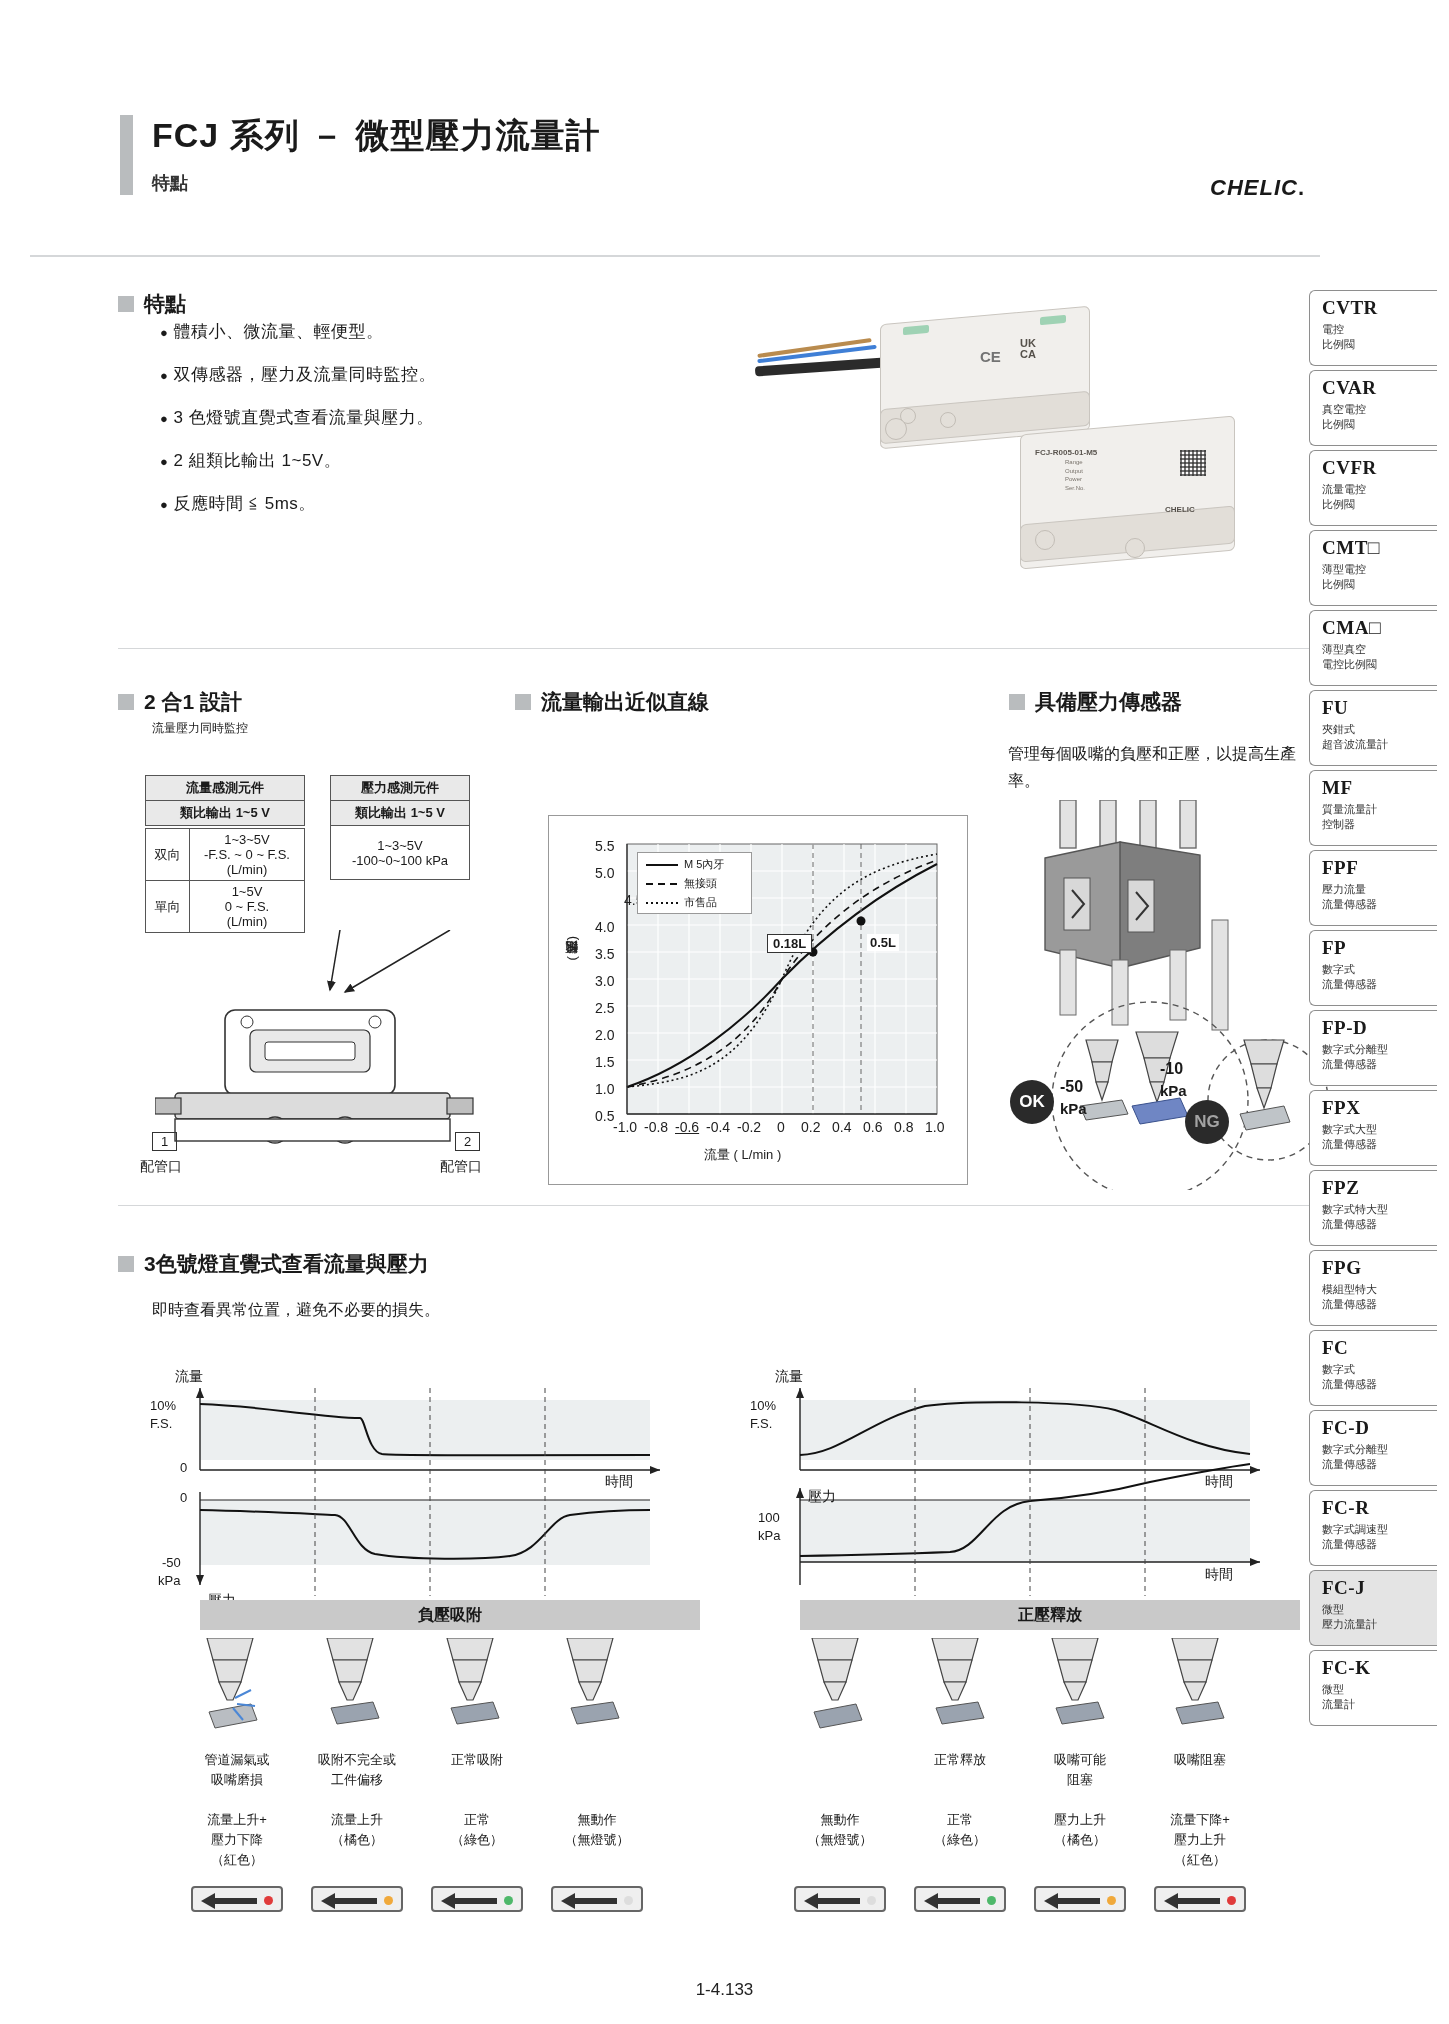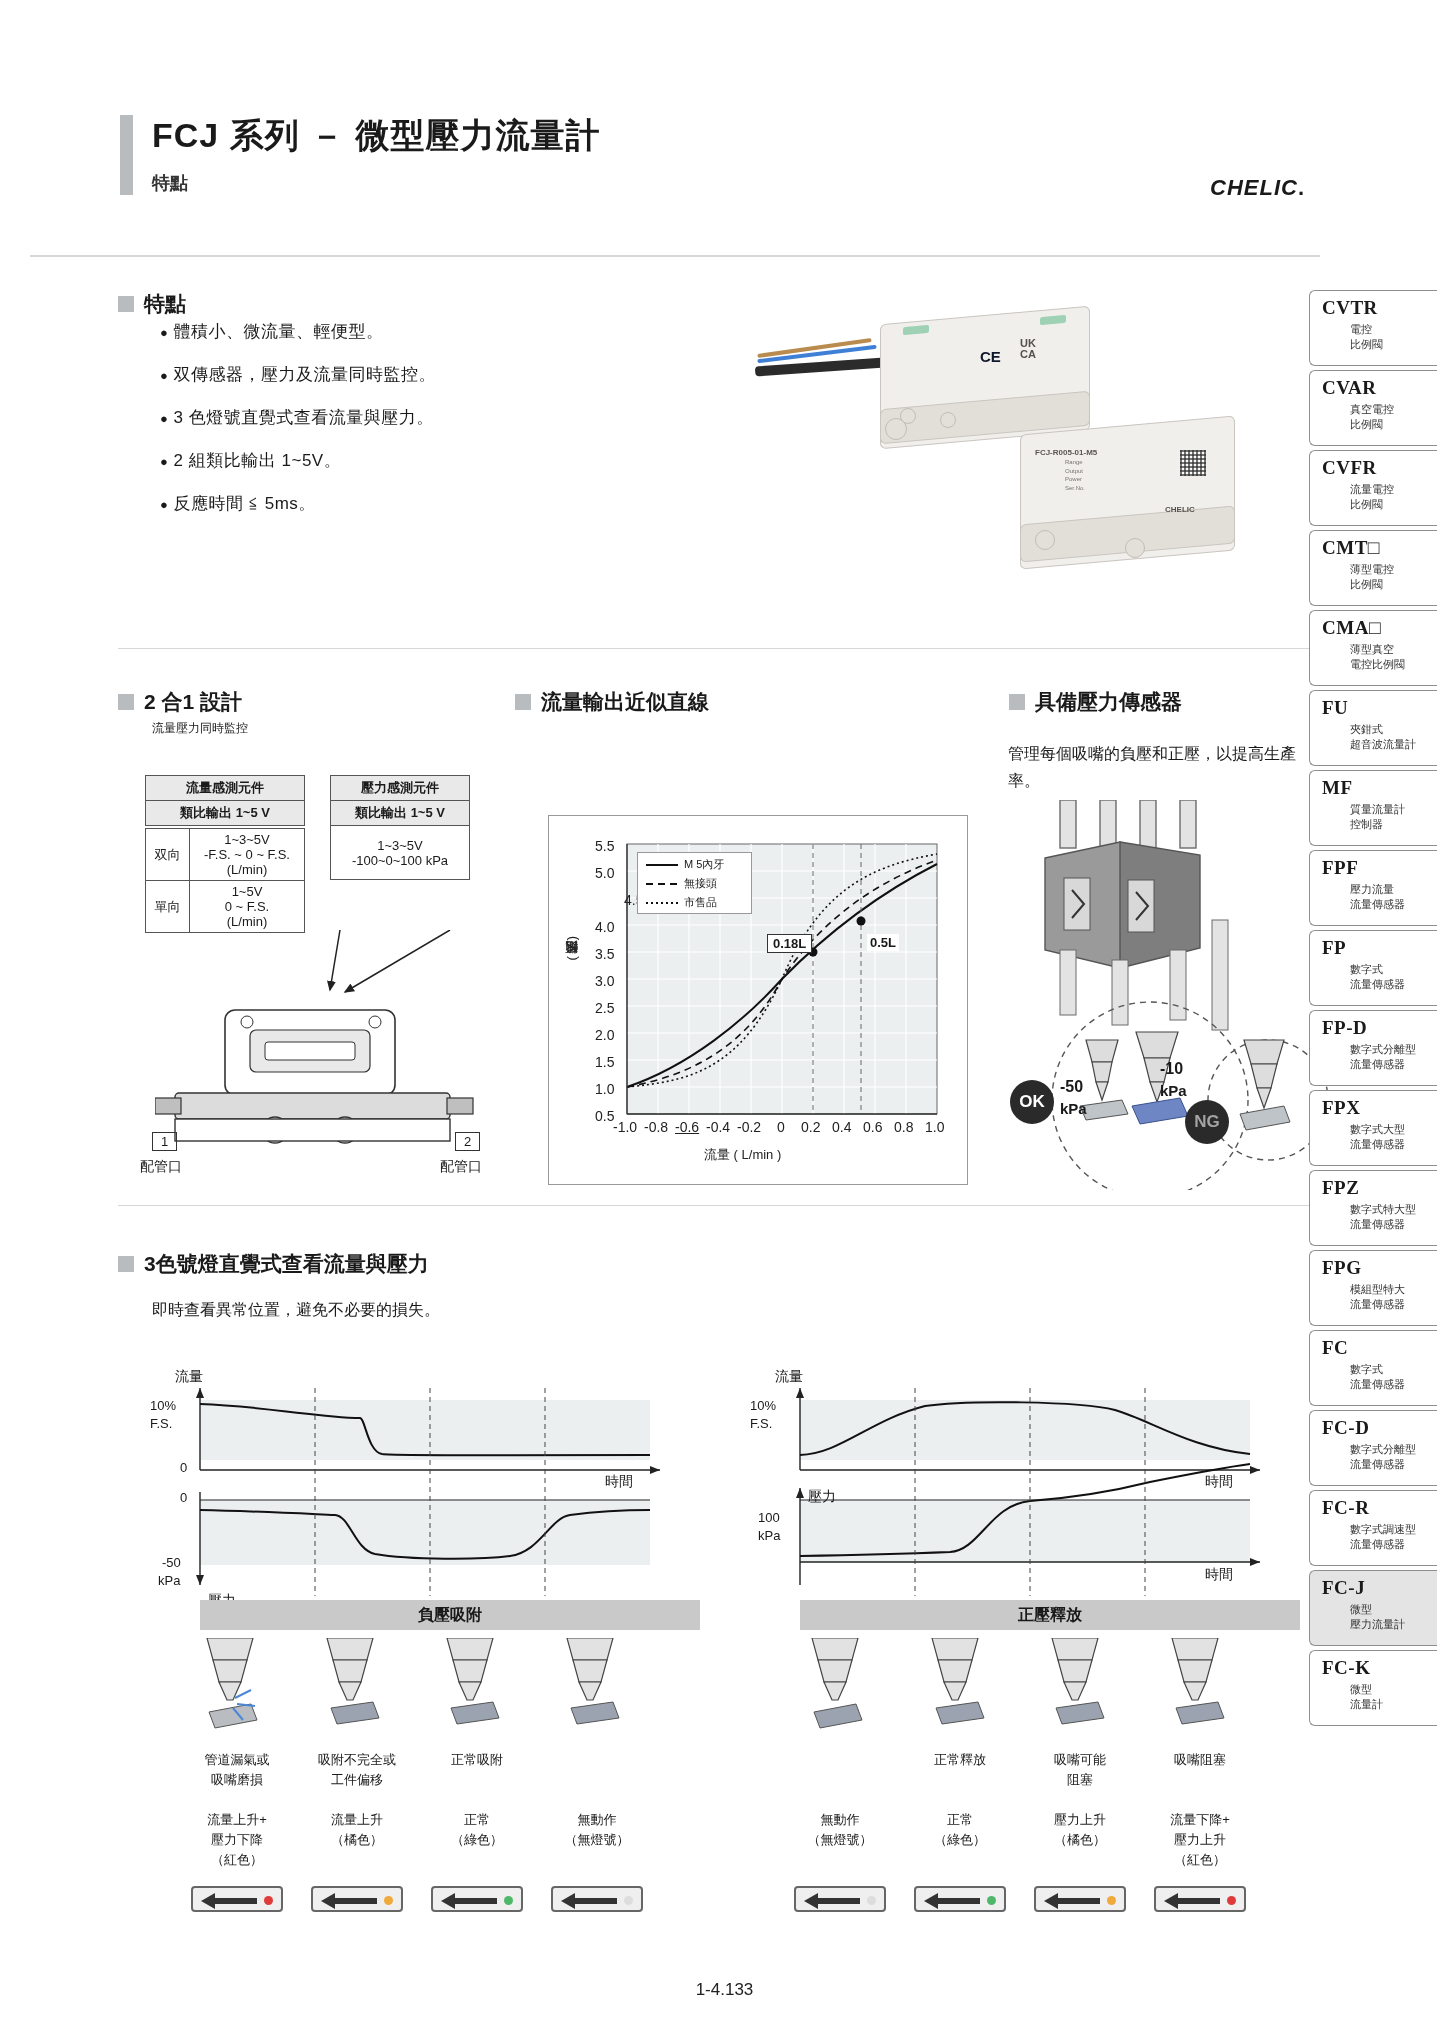--- a/index.html
+++ b/index.html
@@ -35,21 +35,21 @@
   .photo { position:absolute; left:735px; top:300px; width:530px; height:290px; }
   .dev-body { position:absolute; background:#f1efec; border:1.5px solid #c9c5bf; border-radius:6px; }
   .dev1 { left:145px; top:15px; width:210px; height:125px; transform:skewY(-5deg); }
   .dev1b { left:145px; top:100px; width:210px; height:35px; background:#e2ded8; transform:skewY(-5deg); }
   .dev2 { left:285px; top:125px; width:215px; height:135px; transform:skewY(-5deg); }
   .dev2b { left:285px; top:215px; width:215px; height:38px; background:#e2ded8; transform:skewY(-5deg); }
   .greenled { position:absolute; width:26px; height:8px; background:#9fd2b4; border-radius:2px; }
   .cable { position:absolute; left:20px; top:62px; width:130px; height:10px; background:#2b2b2b; border-radius:4px; transform:rotate(-4deg); }
   .cable2 { position:absolute; left:22px; top:52px; width:120px; height:4px; background:#3f7fd6; border-radius:2px; transform:rotate(-7deg); }
   .cable3 { position:absolute; left:22px; top:46px; width:115px; height:4px; background:#b98b4e; border-radius:2px; transform:rotate(-8deg); }
-  .lbl-ce { position:absolute; left:245px; top:48px; font-size:15px; font-weight:bold; color:#0f172a; }
+  .lbl-ce { position:absolute; left:245px; top:48px; font-size:15px; font-weight:bold; color:#737373; }
   .lbl-uk { position:absolute; left:285px; top:38px; font-size:11px; font-weight:bold; color:#55504a; line-height:1.0; }
   .lbl-spec { position:absolute; left:330px; top:158px; font-size:6px; color:#7a746d; line-height:1.45; width:110px; }
   .lbl-chelic { position:absolute; left:430px; top:205px; font-size:8px; font-weight:bold; color:#55504a; }
   .qr { position:absolute; left:445px; top:150px; width:26px; height:26px; background:
       repeating-linear-gradient(90deg,#555 0 2px,#fff 2px 4px),
       repeating-linear-gradient(0deg,#555 0 2px,#fff 2px 4px);
       background-blend-mode:multiply; opacity:.8;}
   .port { position:absolute; border-radius:50%; background:#e3dfd9; border:1.5px solid #c2bdb6; }
 
   
@@ -66,21 +66,21 @@
   
   .chart-box { position:absolute; border:1px solid #999; background:#fff; }
   .axlabel { position:absolute; font-size:14px; color:#222; }
   .legend-box { position:absolute; background:#fff; border:1px solid #999; }
   .legend-item { position:absolute; font-size:11px; }
 
   
   .tabs { position:absolute; right:12px; top:290px; width:128px; }
   .tab { border:1px solid #8e8e8e; border-right:none; border-radius:6px 0 0 6px; padding:6px 10px 6px 12px; margin-bottom:4px; background:#fff; height:76px; }
   .tab .code { font-size:19px; font-weight:bold; font-family:"Liberation Serif", serif; letter-spacing:.5px; }
-  .tab .desc { font-size:11px; line-height:1.35; color:#333; margin-top:3px;margin-left:28px; }
+  .tab .desc { font-size:11px; line-height:1.35; color:#333; margin-top:3px; }
   .tab.active { background:#e4e4e4; }
 
   
   .sig-band { position:absolute; background:#c9c9c9; display:flex; align-items:center; justify-content:center; font-size:16px; font-weight:bold; }
   .tiny { font-size:13px; line-height:1.55; text-align:center; }
   .lamp { width:92px; height:26px; border:2px solid #666; border-radius:4px; background:#efefef; position:relative; display:flex; align-items:center; }
   .lamp .arrow { position:absolute; left:8px; top:5px; width:0;height:0;border-top:8px solid transparent;border-bottom:8px solid transparent;border-right:14px solid #333; }
   .lamp .bar { position:absolute; left:20px; top:10px; width:44px; height:6px; background:#333; }
   .lamp .led { position:absolute; right:8px; top:8px; width:9px; height:9px; border-radius:50%; background:#ddd; }
 

